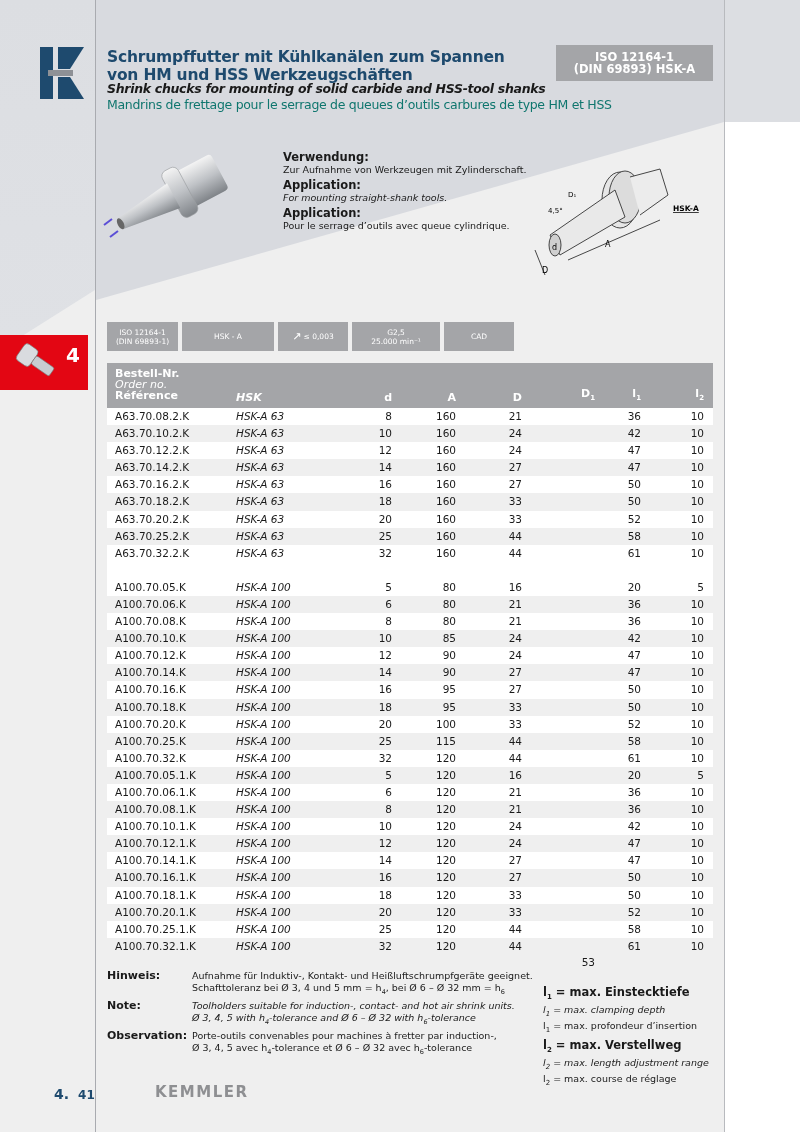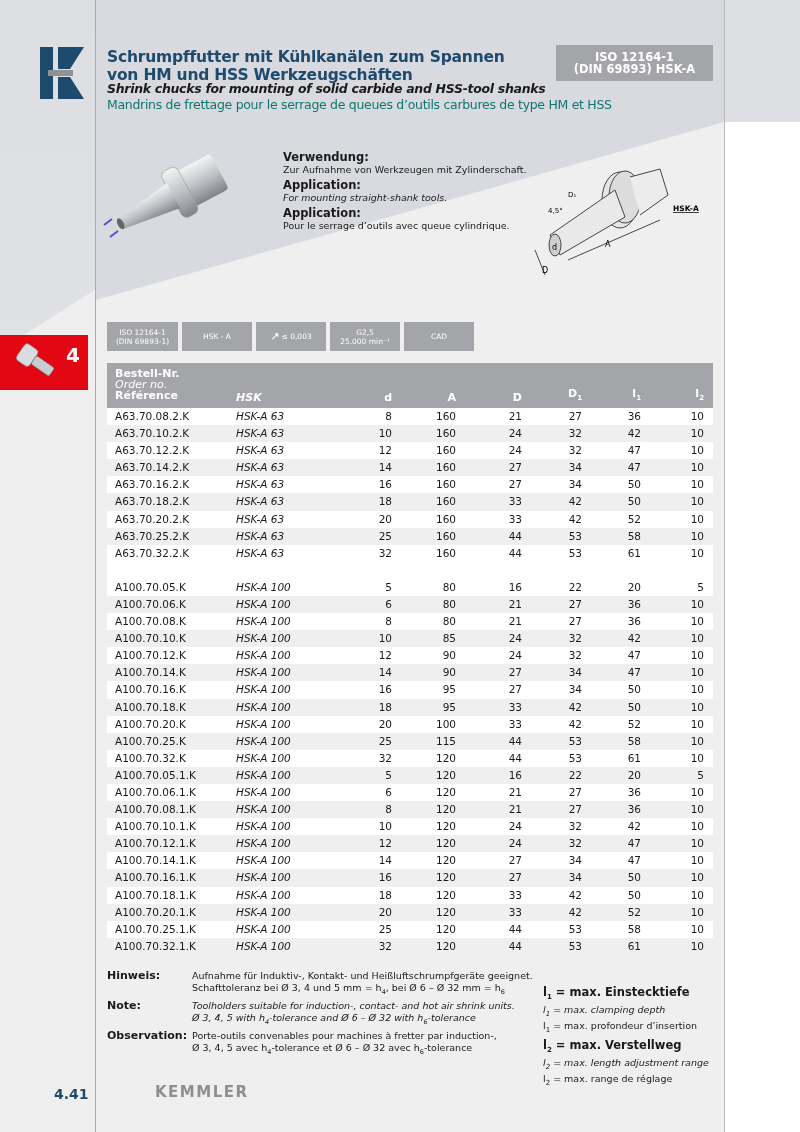--- a/index.html
+++ b/index.html
@@ -101,21 +101,21 @@
     }
     .row:nth-child(odd) { background: #ffffff; }
     .row:nth-child(even) { background: #efefef; }
     .row.gap { height: 17px; background: #ffffff; }
     .row .c, .thead .c { position: absolute; }
     .c.ref { left: 8px; text-align: left; }
     .c.hsk { left: 129px; text-align: left; font-style: italic; }
     .c.d { right: 321px; text-align: right; }
     .c.A { right: 257px; text-align: right; }
     .c.D { right: 191px; text-align: right; }
-    .c.D1 { right: 131px; text-align: right; }
+    .c.D1 { right: 118px; text-align: right; margin-top: 16px; }
     .c.l1 { right: 72px; text-align: right; }
     .c.l2 { right: 9px; text-align: right; }
     .thead .c.ref, .thead .c.hsk { }
     .thead sub { font-size: 7px; }
 
     
     .notes { position: absolute; left: 107px; top: 970px; width: 430px; font-size: 9.5px; line-height: 12px; }
     .note-row { display: flex; margin-bottom: 2px; }
     .note-label { width: 85px; font-weight: bold; font-size: 11px; }
     .note-text { flex: 1; }
@@ -125,21 +125,21 @@
     .legend { position: absolute; left: 543px; top: 985px; width: 180px; line-height: 12px; }
     .leg-head { font-weight: bold; font-size: 11.5px; line-height: 14px; }
     .leg-line { font-size: 9.5px; }
     .leg-line.it { font-style: italic; }
     .leg-head sub, .leg-line sub { font-size: 7px; }
 
     
     .page-num {
       position: absolute; left: 54px; top: 1086px; font-weight: bold; color: #1e4a6e; font-size: 14px;
     }
-    .page-num .small { font-size: 14px; }
+    .page-num .small { font-size: 12px; margin-left: 9px; }
     .brand {
       position: absolute; left: 107px; top: 1083px; font-weight: bold; color: #8e8f92;
       font-size: 15px; letter-spacing: 1.5px; margin-left: 48px;
     }
   </style>
 </head>
 <body>
 
 <div class="bg-left"></div>
 <div class="bg-left-lower"></div>
@@ -223,28 +223,28 @@
   <span class="chapter-num">4</span>
 </div>
 
 <div class="spec-row">
   <div class="spec-box" style="width:71px">
     <div>
         <div>ISO 12164-1</div>
         <div>(DIN 69893-1)</div>
       </div>
   </div>
-  <div class="spec-box" style="width:70px">
+  <div class="spec-box" style="width:92px">
     <div>HSK - A</div>
   </div>
   <div class="spec-box" style="width:70px">
     <span style="font-size:11px;margin-right:2px">↗</span>
     <span>≤ 0,003</span>
   </div>
-  <div class="spec-box" style="width:70px">
+  <div class="spec-box" style="width:88px">
     <div>
         <div>G2,5</div>
         <div>25.000 min⁻¹</div>
       </div>
   </div>
   <div class="spec-box" style="width:70px">
     <div>CAD</div>
   </div>
 </div>
 
@@ -601,17 +601,17 @@
     </div>
   </div>
 </div>
 
 <div class="legend">
   <div class="leg-head">l<sub>1</sub> <span>= max. Einstecktiefe</span></div>
   <div class="leg-line it">l<sub>1</sub> <span>= max. clamping depth</span></div>
   <div class="leg-line">l<sub>1</sub> <span>= max. profondeur d’insertion</span></div>
   <div class="leg-head" style="margin-top:2px">l<sub>2</sub> <span>= max. Verstellweg</span></div>
   <div class="leg-line it">l<sub>2</sub> <span>= max. length adjustment range</span></div>
-  <div class="leg-line">l<sub>2</sub> <span>= max. range de réglage</span></div>
+  <div class="leg-line">l<sub>2</sub> <span>= max. course de réglage</span></div>
 </div>
 
 <div class="page-num"><span>4.</span><span class="small">41</span></div>
 <div class="brand">KEMMLER</div>
 
 </body></html>

